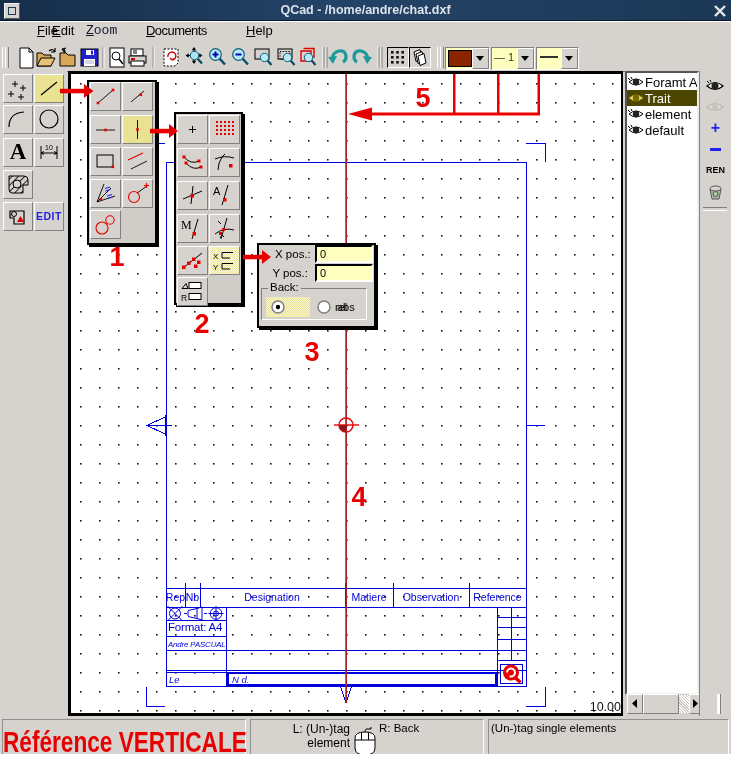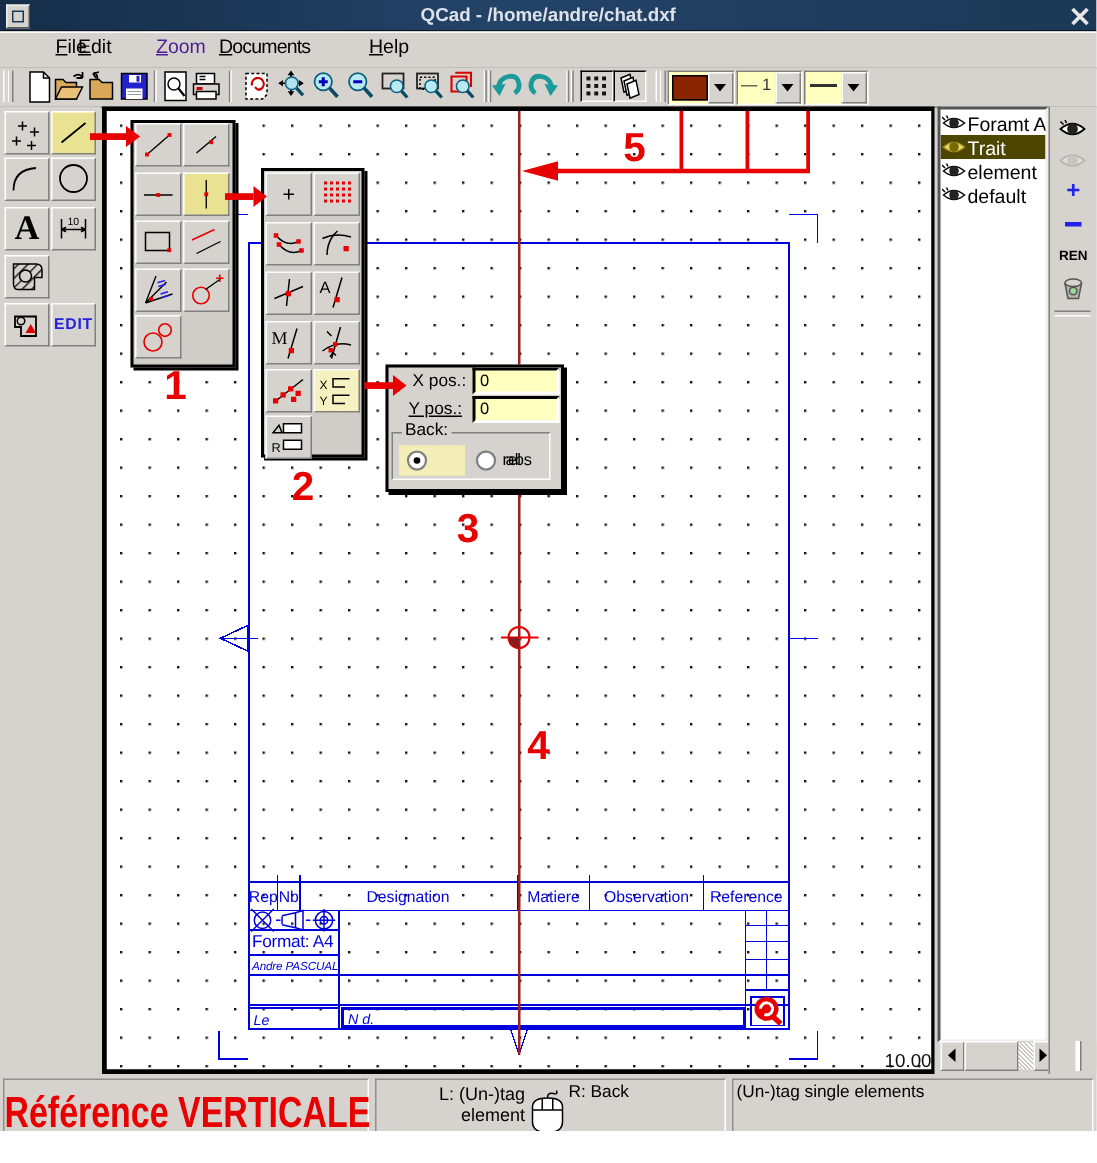--- a/index.html
+++ b/index.html
@@ -27,21 +27,21 @@
 <svg class="abs" style="left:712px;top:3px;" width="16" height="16" xmlns="http://www.w3.org/2000/svg">
       <path d="M3,3 L13,13 M13,3 L3,13" stroke="#e8e8e8" stroke-width="2.4"></path>
     </svg>
 
 <div class="abs" style="left:0;top:21px;width:731px;height:23px;background:#d6d3ce;border-top:1px solid #fff;border-bottom:1px solid #808080;"></div>
 
 <div class="abs" style="left:10px;top:23px;font-size:13px;color:#000;margin-left:27px;"><u>F</u>ile</div>
 
 <div class="abs" style="left:52px;top:23px;font-size:13px;color:#000;"><u>E</u>dit</div>
 
-<div class="abs" style="left:104px;top:23px;font-size:13px;color:#4c1d95;"><u>Z</u>oom</div>
+<div class="abs" style="left:86px;top:23px;font-size:13px;color:#0f172a;font-family:Liberation Mono, monospace;"><u>Z</u>oom</div>
 
 <div class="abs" style="left:146px;top:23px;font-size:13px;color:#000;letter-spacing:-0.55px;"><u>D</u>ocuments</div>
 
 <div class="abs" style="left:216px;top:23px;font-size:13px;color:#000;margin-left:30px;"><u>H</u>elp</div>
 
 <div class="abs" style="left:0;top:45px;width:731px;height:26px;background:#d6d3ce;border-bottom:1px solid #808080;"></div>
 <div id="toolbar" class="abs" style="left:0;top:45px;width:731px;height:26px;">
 
   <div class="handle" style="left:2px;top:2px;height:21px;">
         <div style="left:0;"></div>
@@ -672,21 +672,21 @@
         </svg>
   </div>
 </div>
 
 <div id="dlg3" class="abs" style="left:257px;top:243px;width:115px;height:81px;background:#d6d3ce;border:2px solid #000;box-shadow:2px 2px 0 #000;">
 
   <div class="abs" style="left:16px;top:3px;width:49px;font-size:11.5px;color:#000;">X pos.:</div>
 
   <div class="abs" style="left:56px;top:0px;width:51px;height:12px;background:#ffffc0;border:2px solid;border-color:#000 #fff #fff #000;font-size:11px;padding:1px 0 1px 3px;color:#000;">0</div>
 
-  <div class="abs" style="left:0;top:22px;width:49px;text-align:right;font-size:11.5px;color:#000;text-decoration:underline;">Y pos.:</div>
+  <div class="abs" style="left:0;top:22px;width:49px;text-align:right;font-size:11.5px;color:#000;">Y pos.:</div>
 
   <div class="abs" style="left:56px;top:19px;width:51px;height:12px;background:#ffffc0;border:2px solid;border-color:#000 #fff #fff #000;font-size:11px;padding:1px 0 1px 3px;color:#000;">0</div>
 
   <div class="abs" style="left:2px;top:43px;width:106px;height:32px;border:1px solid;border-color:#808080 #fff #fff #808080;box-sizing:border-box;"></div>
 
   <div class="abs" style="left:9px;top:36px;background:#d6d3ce;padding:0 2px;font-size:11.5px;color:#000;">Back:</div>
 
   <div class="abs" style="left:7px;top:52px;width:44px;height:20px;background-color:#f2eaa2;background-image:linear-gradient(45deg,#ece49a 25%,transparent 25%,transparent 75%,#ece49a 75%),linear-gradient(45deg,#ece49a 25%,#f8f4cc 25%,#f8f4cc 75%,#ece49a 75%);background-size:2px 2px;background-position:0 0,1px 1px;"></div>
 
   <svg class="abs" style="left:12px;top:55px;" width="14" height="14" xmlns="http://www.w3.org/2000/svg">

